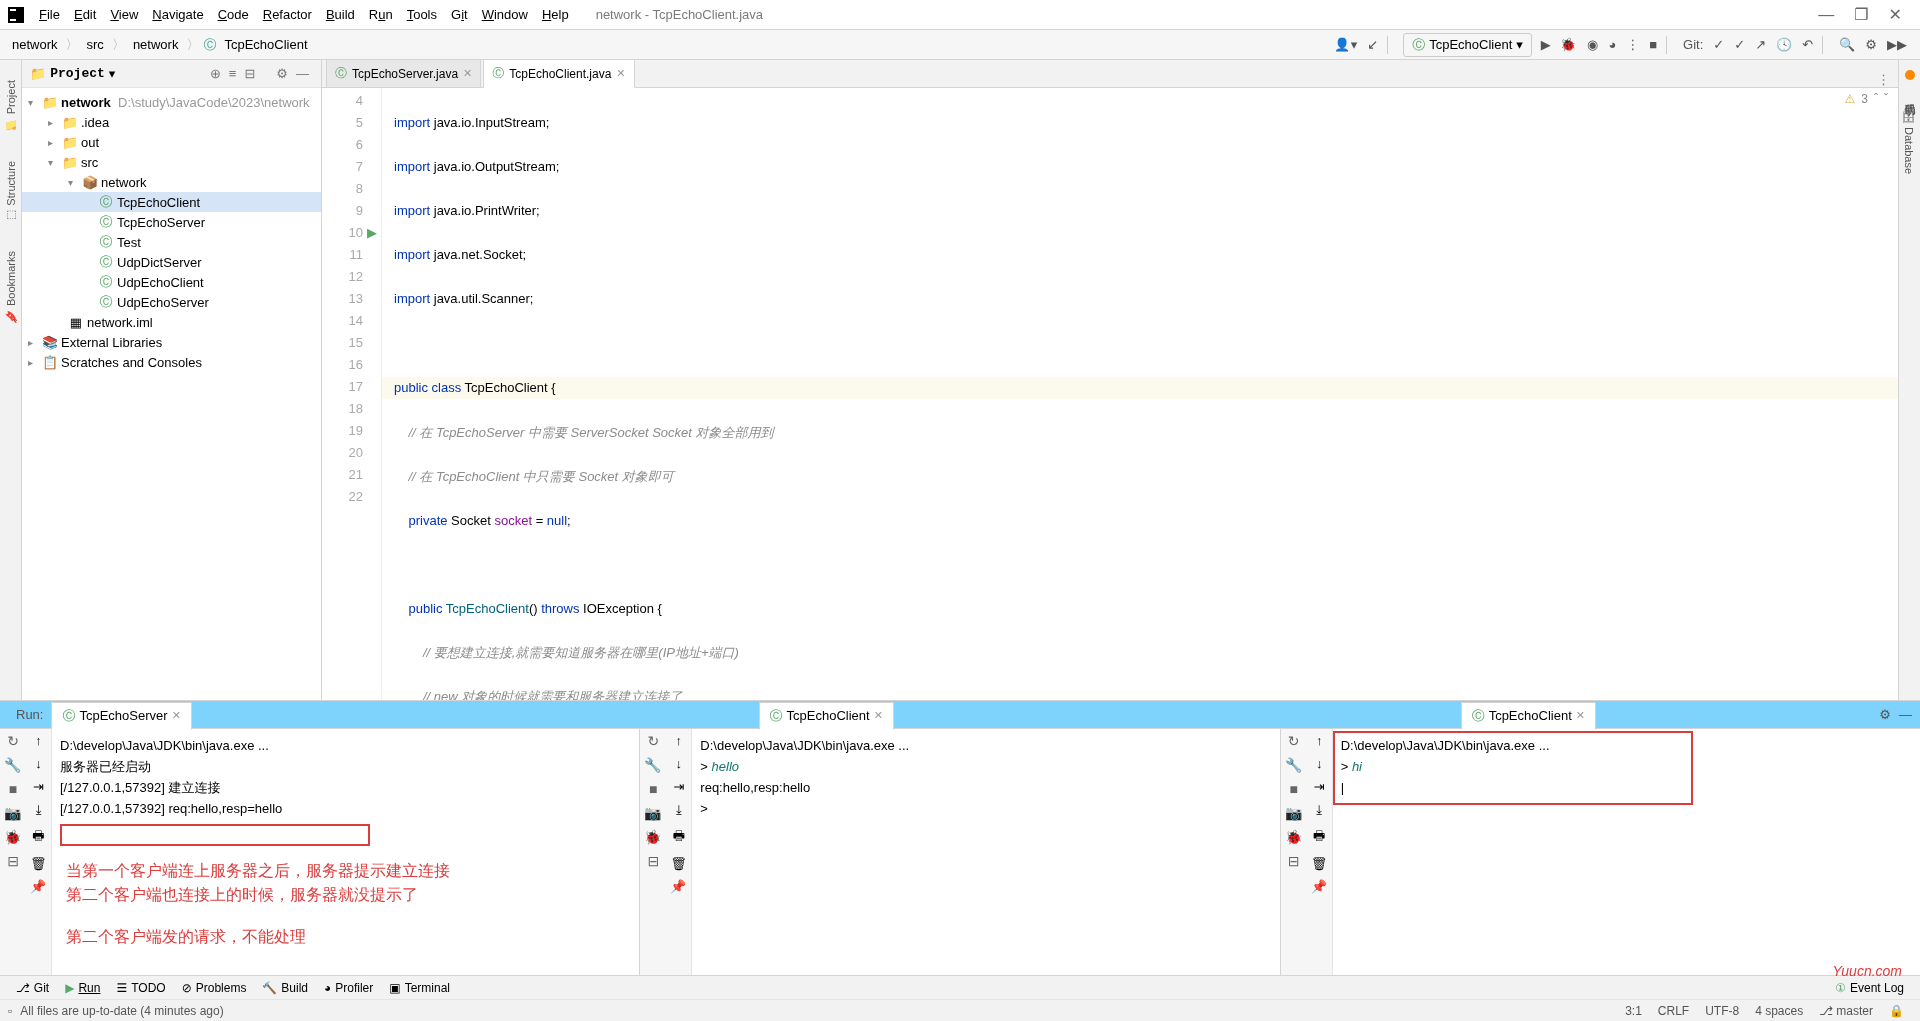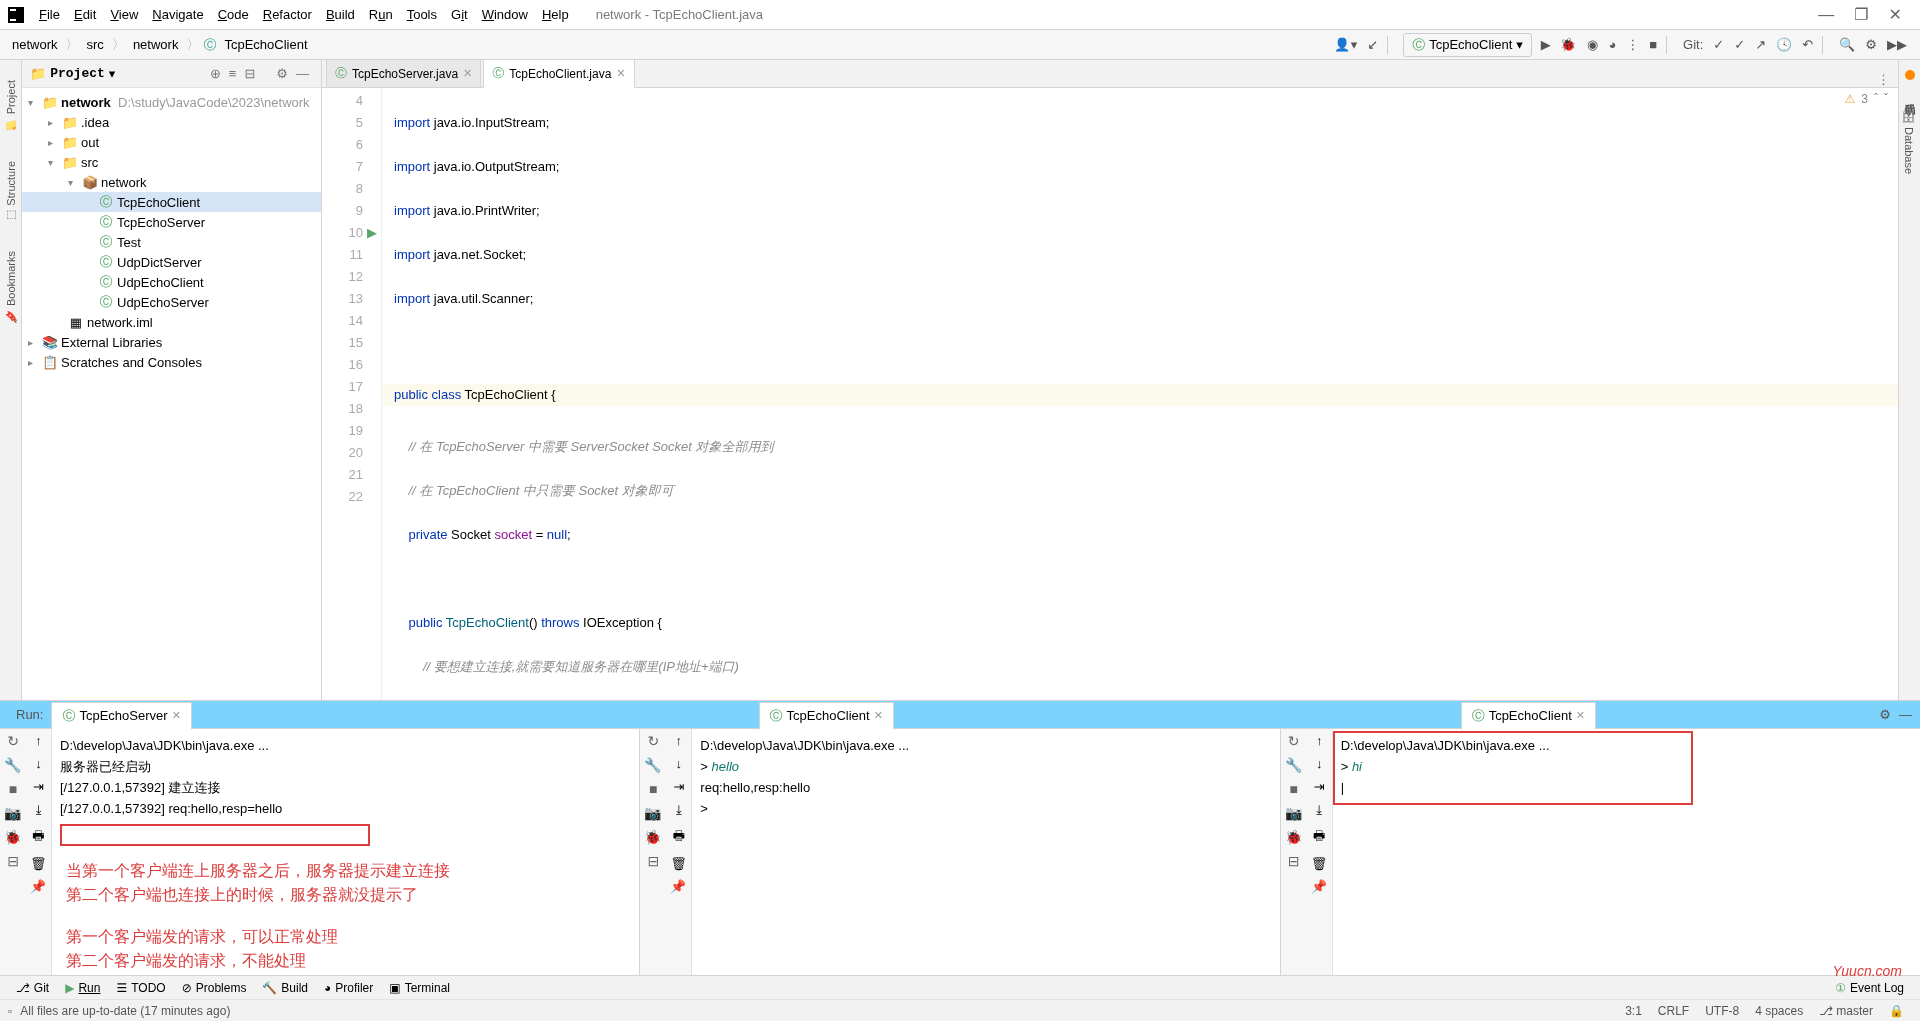--- a/index.html
+++ b/index.html
@@ -49,21 +49,21 @@
 .tabs .spacer { flex: 1; }
 .tabs .more { padding: 0 8px; color: #777; }
 .editor { flex: 1; display: flex; overflow: hidden; position: relative; }
 .gutter { width: 60px; background: #fff; border-right: 1px solid #eee; text-align: right; padding-right: 18px; color: #aaa; font-family: "JetBrains Mono", Consolas, monospace; font-size: 13px; line-height: 22px; padding-top: 2px; }
 .gutter .run-ico { position: absolute; left: 45px; color: #59a869; }
 .code { flex: 1; font-family: "JetBrains Mono", Consolas, monospace; font-size: 13px; line-height: 22px; padding: 2px 12px; white-space: pre; overflow: hidden; }
 .code .kw { color: #0033b3; }
 .code .cmt { color: #8c8c8c; font-style: italic; }
 .code .fn { color: #00627a; }
 .code .fld { color: #871094; }
-.code .hl-line { background: #fcfaed; display: block; margin: 8px -12px; padding: 0 12px; }
+.code .hl-line { background: #fcfaed; display: block; margin: 1px -12px; padding: 0 12px; }
 .ed-overlay { position: absolute; top: 4px; right: 10px; display: flex; align-items: center; gap: 6px; color: #888; font-size: 12px; }
 .ed-overlay .warn { color: #e2a53a; }
 .run-panel { height: 275px; border-top: 1px solid #d4d4d4; display: flex; flex-direction: column; }
 .run-tabs { height: 28px; display: flex; align-items: center; background: #7dd3fc; border-bottom: 1px solid #d4d4d4; padding-left: 16px; }
 .run-tabs .label { margin-right: 8px; color: #555; }
 .run-tab { padding: 4px 10px; display: flex; align-items: center; gap: 4px; }
 .run-tab.active { background: #fff; border: 1px solid #d4d4d4; border-bottom: 1px solid #fff; position: relative; top: 1px; }
 .run-tab .close { color: #999; font-size: 11px; }
 .run-body { flex: 1; display: flex; }
 .console { flex: 1; display: flex; border-right: 1px solid #d4d4d4; overflow: hidden; }
@@ -354,21 +354,20 @@
       <div class="console-out">
 <div>D:\develop\Java\JDK\bin\java.exe ...</div>
 <div>服务器已经启动</div>
 <div>[/127.0.0.1,57392] 建立连接</div>
 <div>[/127.0.0.1,57392] req:hello,resp=hello</div>
         <div class="redbox" style="left:8px;top:95px;width:310px;height:22px"></div>
         <div class="redtext" style="left:14px;top:130px">
           <div>当第一个客户端连上服务器之后，服务器提示建立连接</div>
           <div>第二个客户端也连接上的时候，服务器就没提示了</div>
           <div style="height:18px"></div>
-          <div>第一个客户端发的请求，可以正常处理</div>
           <div>第二个客户端发的请求，不能处理</div>
         </div>
       </div>
     </div>
 
     <div class="console">
       <div class="console-tb">
         <span class="ci green">↻</span>
         <span class="ci">🔧</span>
         <span class="ci red">■</span>
@@ -452,21 +451,21 @@
     </div>
   <div class="spacer"></div>
   <div class="item">
       <span class="green">①</span>
       <span>Event Log</span>
     </div>
 </div>
 
 <div class="status-bar">
   <span>▫</span>
-  <span class="s-item">All files are up-to-date (17 minutes ago)</span>
+  <span class="s-item">All files are up-to-date (4 minutes ago)</span>
   <div class="spacer"></div>
   <span class="s-item">3:1</span>
   <span class="s-item">CRLF</span>
   <span class="s-item">UTF-8</span>
   <span class="s-item">4 spaces</span>
   <span class="s-item">⎇ <span>master</span></span>
   <span class="s-item">🔒</span>
 </div>
 
 <div class="watermark">Yuucn.com</div>

